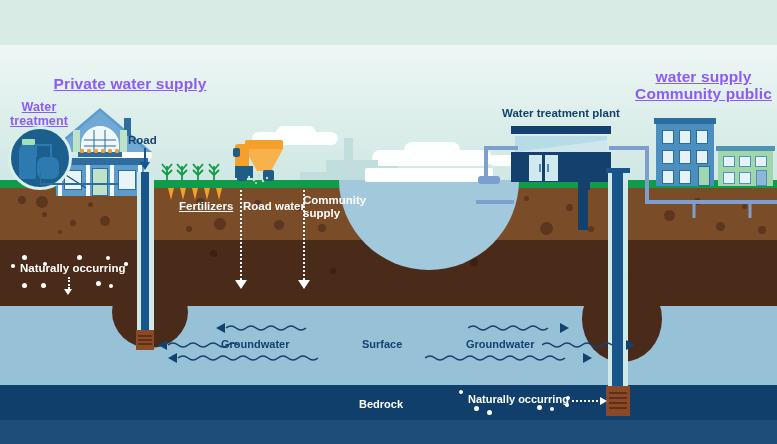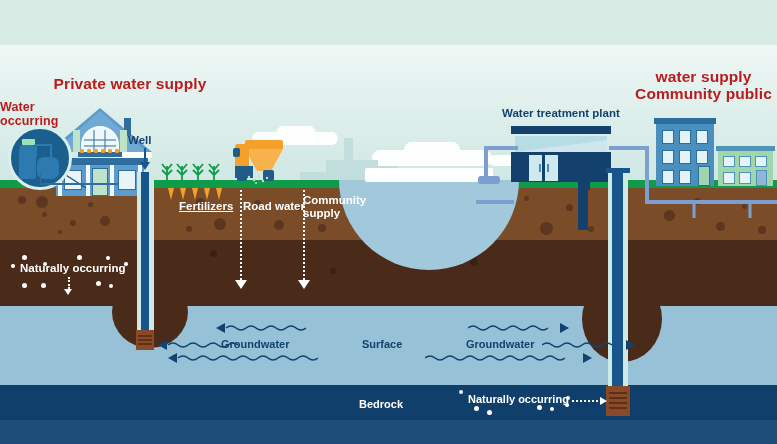--- a/index.html
+++ b/index.html
@@ -17,21 +17,21 @@
   .topsoil{left:0;top:188px;width:777px;height:52px;background:#7a4c28;}
   .subsoil{left:0;top:240px;width:777px;height:66px;background:#4a2a18;}
   .aquifer{left:0;top:306px;width:777px;height:79px;background:#96c1d6;}
   .bedrock1{left:0;top:385px;width:777px;height:35px;background:#103f6b;}
   .bedrock2{left:0;top:420px;width:777px;height:24px;background:#1d4d78;}
 
   
   .dip{border-radius:50%;background:#4a2a18;}
 
   
-  .title{color:#b91c1c;font-weight:bold;font-size:15.5px;line-height:17px;letter-spacing:.1px;}
+  .title{color:#8b5cf6;font-weight:bold;font-size:15.5px;line-height:17px;letter-spacing:.1px;text-decoration:underline;}
   .lbl-dark{color:#14426e;font-weight:bold;font-size:11px;}
   .lbl-white{color:#ffffff;font-weight:bold;font-size:11.5px;}
 
   
   .speck{border-radius:50%;background:#5d3620;}
   .dotw{border-radius:50%;background:#fff;}
 
   
   .cloud{background:#fff;border-radius:20px;opacity:.95;}
 
@@ -193,23 +193,23 @@
     <div class="abs h-win" style="left:70px;top:62px;width:18px;height:20px;"></div>
 
     <div class="abs h-door" style="left:44px;top:60px;width:16px;height:28px;"></div>
 
     <div class="abs col" style="left:10px;top:57px;width:4px;height:31px;"></div>
     <div class="abs col" style="left:38px;top:57px;width:4px;height:31px;"></div>
     <div class="abs col" style="left:62px;top:57px;width:4px;height:31px;"></div>
     <div class="abs col" style="left:90px;top:57px;width:4px;height:31px;"></div>
   </div>
 
-  <div class="abs title" style="left:0px;top:100px;width:78px;text-align:left;font-size:12.5px;line-height:14px;">
+  <div class="abs title" style="left:0px;top:100px;width:78px;text-align:center;font-size:12.5px;line-height:14px;">
     <div>Water</div>
-    <div>occurring</div>
+    <div>treatment</div>
   </div>
   <svg class="abs" style="left:28px;top:150px;" width="62" height="42">
     <line x1="2" y1="2" x2="58" y2="38" stroke="#17558c" stroke-width="1.4"></line>
   </svg>
   <div class="abs soft-circle" style="left:8px;top:126px;width:58px;height:58px;">
     <div class="abs tank" style="left:8px;top:14px;width:17px;height:36px;border-radius:8px 8px 2px 2px;"></div>
     <div class="abs tank" style="left:26px;top:28px;width:22px;height:22px;border-radius:7px;"></div>
     <div class="abs" style="left:11px;top:10px;width:13px;height:6px;background:#9fe3b4;border-radius:1px;"></div>
     <svg class="abs" style="left:24px;top:12px;" width="22" height="20">
       <path d="M1,16 L1,4 L16,4 L16,18" stroke="#2d7ab0" stroke-width="2" fill="none"></path>
@@ -219,21 +219,21 @@
   <svg class="abs" style="left:40px;top:168px;" width="80" height="22">
     <path d="M0,4 L0,16 L78,16" stroke="#2f6d9e" stroke-width="2" fill="none"></path>
   </svg>
 
   <div class="abs title" style="left:18px;top:75px;width:224px;text-align:center;">Private water supply</div>
   <div class="abs title" style="left:630px;top:68px;width:147px;text-align:center;">
     <div>water supply</div>
     <div>Community public</div>
   </div>
 
-  <div class="abs lbl-dark" style="left:128px;top:134px;width:50px;font-size:11.5px;">Well</div>
+  <div class="abs lbl-dark" style="left:128px;top:134px;width:50px;font-size:11.5px;">Road</div>
   <svg class="abs" style="left:139px;top:148px;" width="12" height="24">
     <line x1="6" y1="0" x2="6" y2="16" stroke="#17558c" stroke-width="2"></line>
     <polygon points="6,22 1,14 11,14" fill="#17558c"></polygon>
   </svg>
   <div class="abs well-outer" style="left:137px;top:172px;width:17px;height:178px;"></div>
   <div class="abs well-pipe" style="left:141px;top:172px;width:8px;height:178px;"></div>
   <div class="abs well-screen" style="left:136px;top:330px;width:18px;height:20px;">
     <div class="abs scr-line" style="left:2px;top:5px;width:14px;"></div>
     <div class="abs scr-line" style="left:2px;top:9px;width:14px;"></div>
     <div class="abs scr-line" style="left:2px;top:13px;width:14px;"></div>

